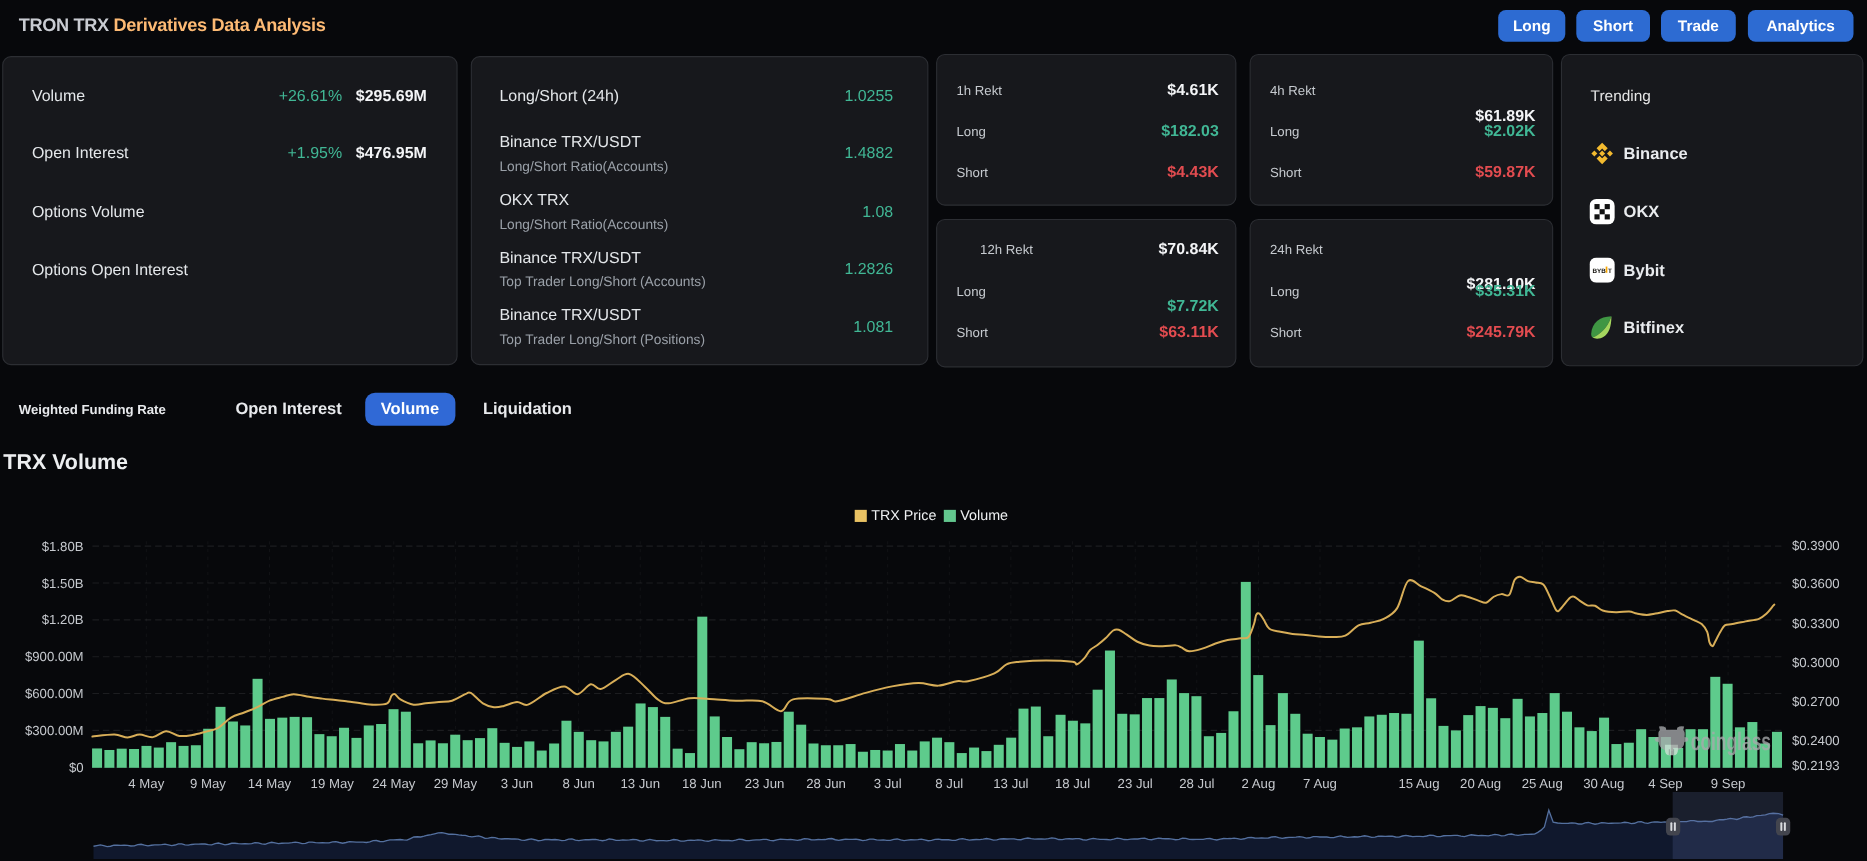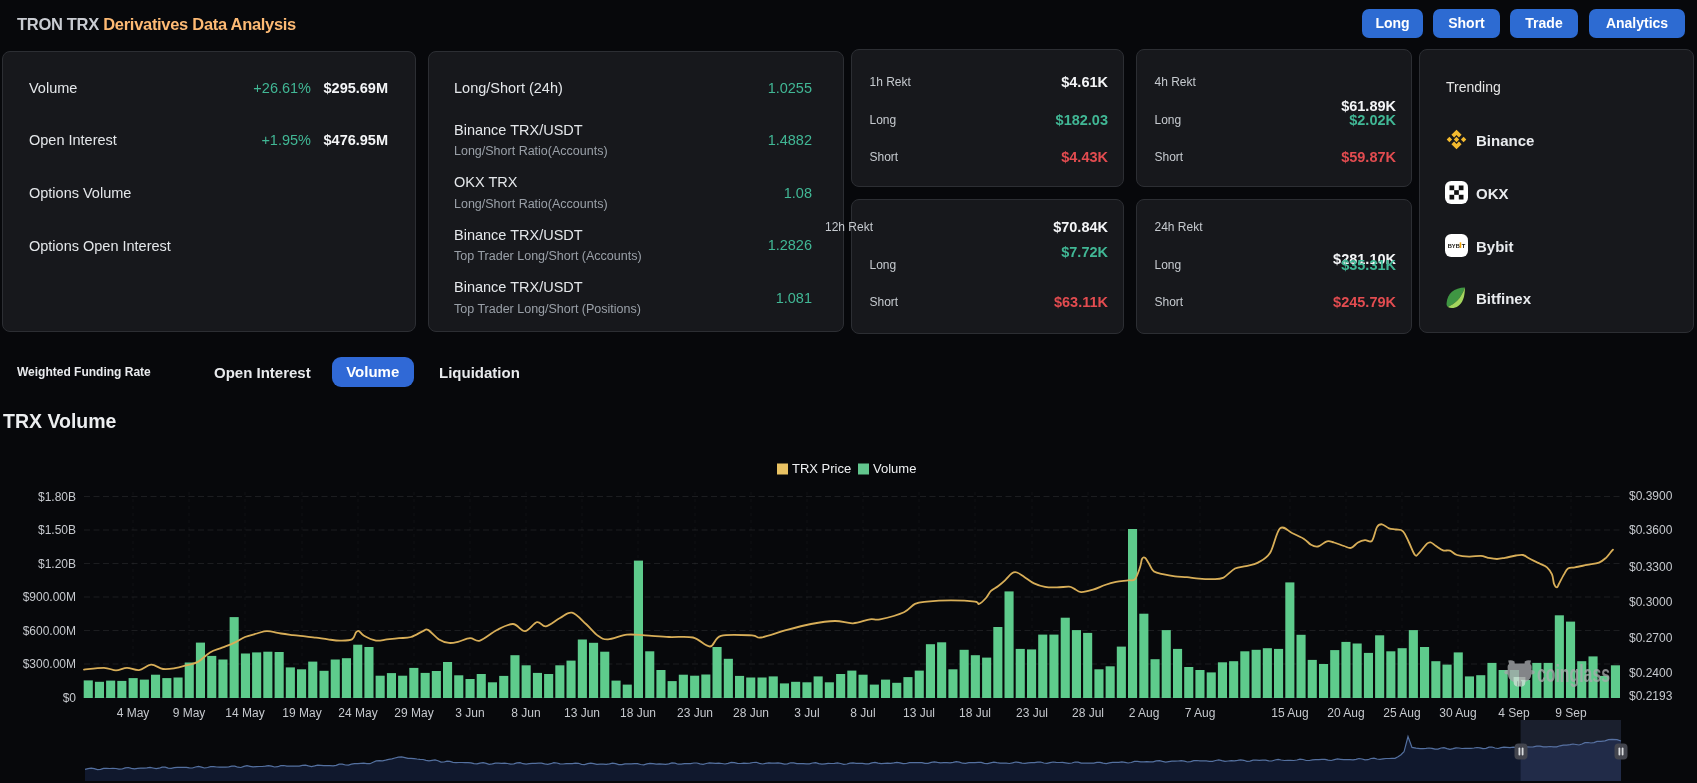--- a/index.html
+++ b/index.html
@@ -56,24 +56,24 @@
 <div class="lab rekt" style="left:869.5px;top:157px;">Short</div>
 <div class="lab valr r" style="right:589.0px;top:157px;">$4.43K</div>
 <div class="card" style="left:1135.5px;top:49px;width:276.5px;height:138px"></div>
 <div class="lab rekt" style="left:1154.5px;top:82px;">4h Rekt</div>
 <div class="lab valw r" style="right:301.0px;top:82px;margin-top:24px;">$61.89K</div>
 <div class="lab rekt" style="left:1154.5px;top:119.5px;">Long</div>
 <div class="lab valgb r" style="right:301.0px;top:119.5px;">$2.02K</div>
 <div class="lab rekt" style="left:1154.5px;top:157px;">Short</div>
 <div class="lab valr r" style="right:301.0px;top:157px;">$59.87K</div>
 <div class="card" style="left:850.5px;top:199px;width:273.5px;height:135px"></div>
-<div class="lab rekt" style="left:825px;top:227px;">12h Rekt</div>
+<div class="lab rekt" style="left:891px;top:227px;">12h Rekt</div>
 <div class="lab valw r" style="right:589.0px;top:227px;">$70.84K</div>
 <div class="lab rekt" style="left:869.5px;top:264.5px;">Long</div>
-<div class="lab valgb r" style="right:589.0px;top:252px;">$7.72K</div>
+<div class="lab valgb r" style="right:589.0px;top:279px;">$7.72K</div>
 <div class="lab rekt" style="left:869.5px;top:302px;">Short</div>
 <div class="lab valr r" style="right:589.0px;top:302px;">$63.11K</div>
 <div class="card" style="left:1135.5px;top:199px;width:276.5px;height:135px"></div>
 <div class="lab rekt" style="left:1154.5px;top:227px;">24h Rekt</div>
 <div class="lab valw r" style="right:301.0px;top:227px;margin-top:32px;">$281.10K</div>
 <div class="lab rekt" style="left:1154.5px;top:264.5px;">Long</div>
 <div class="lab valgb r" style="right:301.0px;top:264.5px;">$35.31K</div>
 <div class="lab rekt" style="left:1154.5px;top:302px;">Short</div>
 <div class="lab valr r" style="right:301.0px;top:302px;">$245.79K</div>
 <div class="card" style="left:1418.5px;top:49px;width:275px;height:284px"></div>

